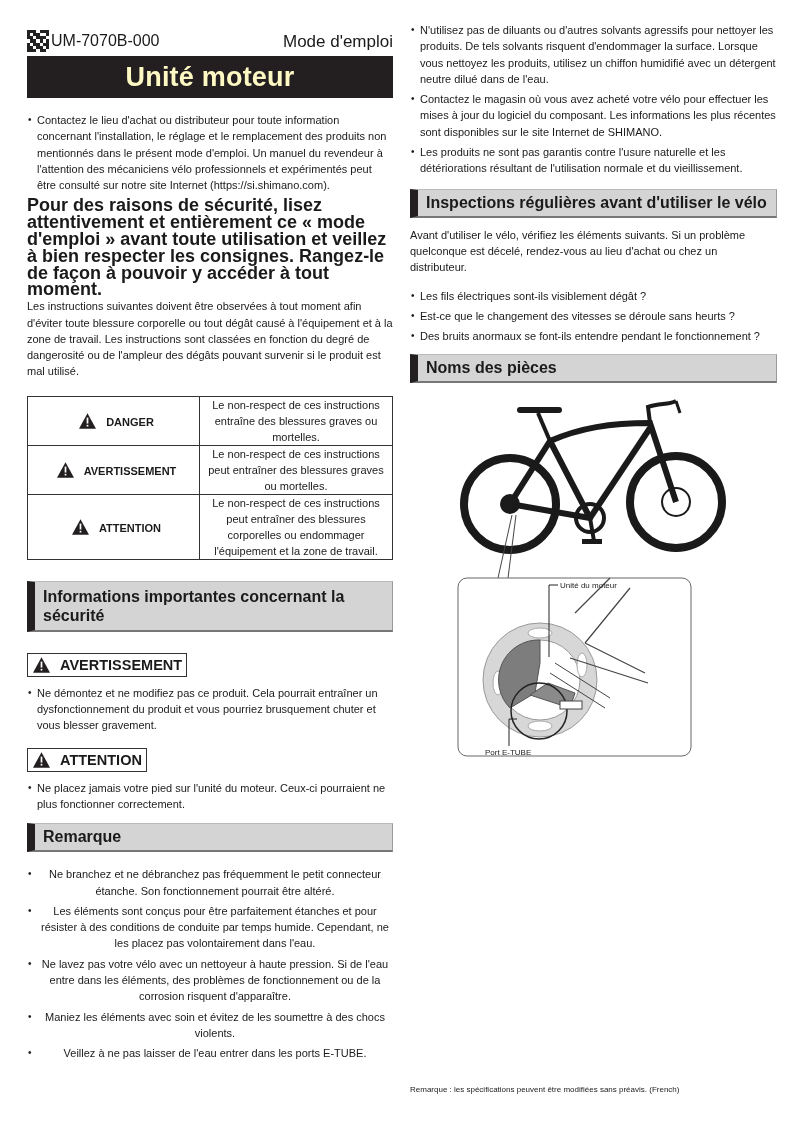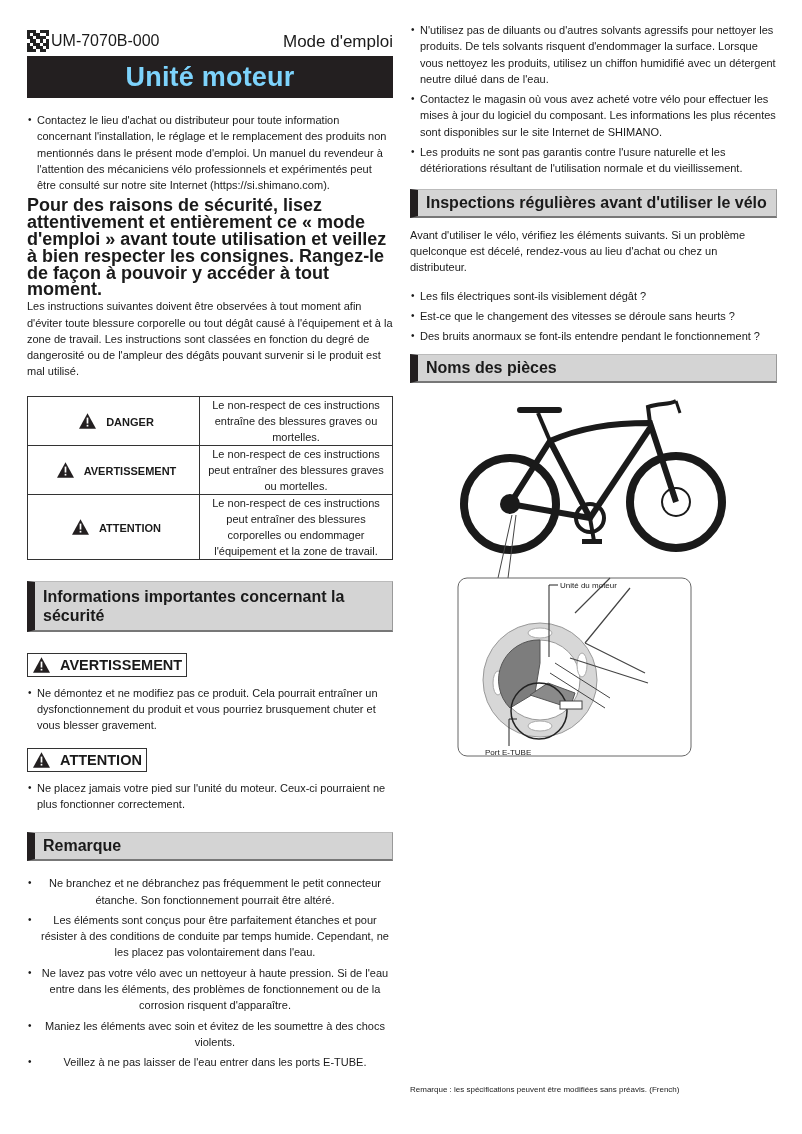--- a/index.html
+++ b/index.html
@@ -8,21 +8,21 @@
   .col-left { position: absolute; left: 27px; top: 28px; width: 366px; }
   .col-right { position: absolute; left: 410px; top: 22px; width: 367px; }
 
   .header-row { display: flex; align-items: flex-end; justify-content: space-between; height: 24px; }
   .doc-id { display: flex; align-items: center; font-size: 16px; }
   .qr { width: 22px; height: 22px; margin-right: 2px; display: grid; grid-template-columns: repeat(7, 1fr); grid-template-rows: repeat(7, 1fr); }
   .qr span { background: #222; }
   .qr span.w { background: #fff; }
   .doc-type { font-size: 17px; }
 
-  .title-bar { margin-top: 4px; background: #231f20; color: #7dd3fc; height: 42px; display: flex; align-items: center; justify-content: center; font-weight: bold; font-size: 27px; letter-spacing: 0.2px; }
+  .title-bar { margin-top: 4px; background: #231f20; color: #fef9c3; height: 42px; display: flex; align-items: center; justify-content: center; font-weight: bold; font-size: 27px; letter-spacing: 0.2px; }
 
   .section-head { background: #d4d4d4; border-left: 8px solid #231f20; border-right: 1px solid #999; border-bottom: 2px solid #777; border-top: 1px solid #bbb; font-weight: bold; font-size: 16px; padding: 3px 8px 3px 8px; line-height: 20px; }
 
   ul.bullets { list-style: none; }
   ul.bullets li { position: relative; padding-left: 10px; font-size: 11px; line-height: 16.3px; margin-bottom: 4px; }
   ul.bullets li::before { content: "•"; position: absolute; left: 1px; top: 0; font-size: 10px; }
 
   .bold-warning { font-weight: bold; font-size: 18px; line-height: 16.8px; margin-top: 6px; }
   .para { font-size: 11px; line-height: 16.3px; }
 
@@ -168,21 +168,21 @@
           <rect x="9" y="5" width="2" height="7" fill="#fff"></rect>
           <rect x="9" y="13.5" width="2" height="2" fill="#fff"></rect>
         </svg>
       <span>ATTENTION</span>
     </div>
   </div>
   <ul class="bullets" style="margin-top:8px;">
     <li>Ne placez jamais votre pied sur l'unité du moteur. Ceux-ci pourraient ne plus fonctionner correctement.</li>
   </ul>
 
-  <div class="section-head" style="margin-top:20px;">Remarque</div>
+  <div class="section-head" style="margin-top:11px;">Remarque</div>
 
   <ul class="bullets" style="margin-top:14px;text-align:center;">
     <li>Ne branchez et ne débranchez pas fréquemment le petit connecteur étanche. Son fonctionnement pourrait être altéré.</li>
     <li>Les éléments sont conçus pour être parfaitement étanches et pour résister à des conditions de conduite par temps humide. Cependant, ne les placez pas volontairement dans l'eau.</li>
     <li>Ne lavez pas votre vélo avec un nettoyeur à haute pression. Si de l'eau entre dans les éléments, des problèmes de fonctionnement ou de la corrosion risquent d'apparaître.</li>
     <li>Maniez les éléments avec soin et évitez de les soumettre à des chocs violents.</li>
     <li>Veillez à ne pas laisser de l'eau entrer dans les ports E-TUBE.</li>
   </ul>
 </div>
 

